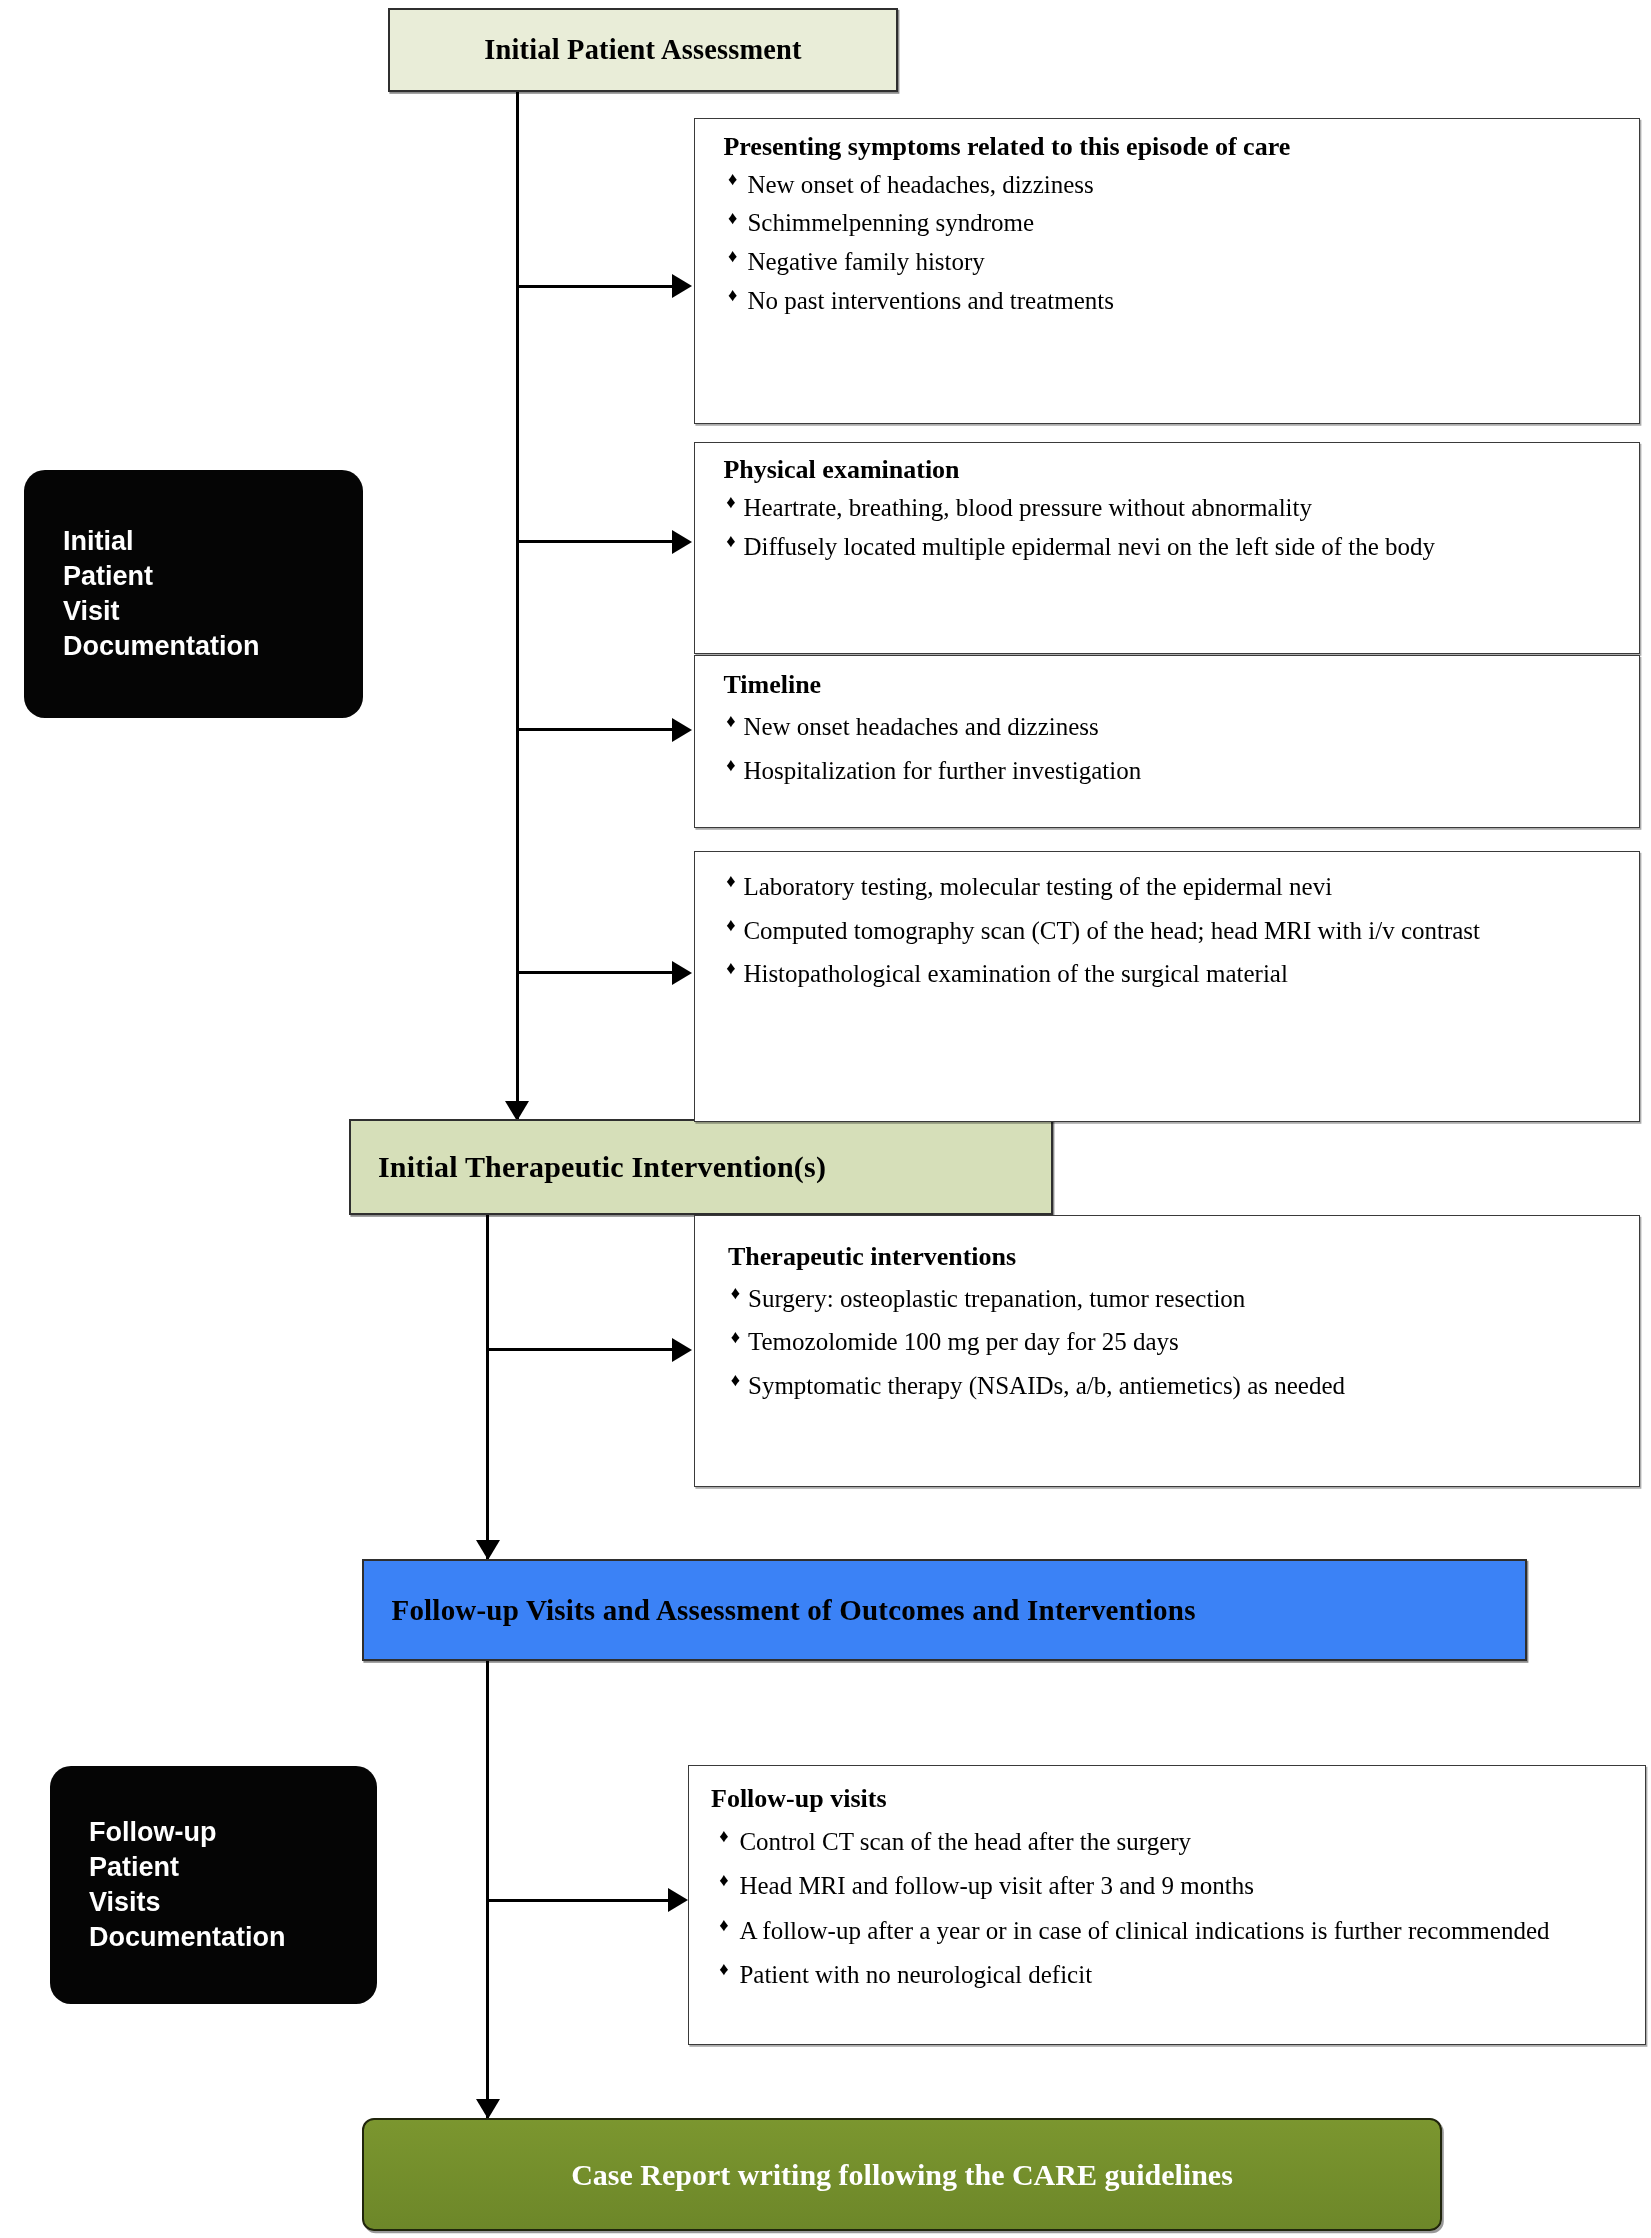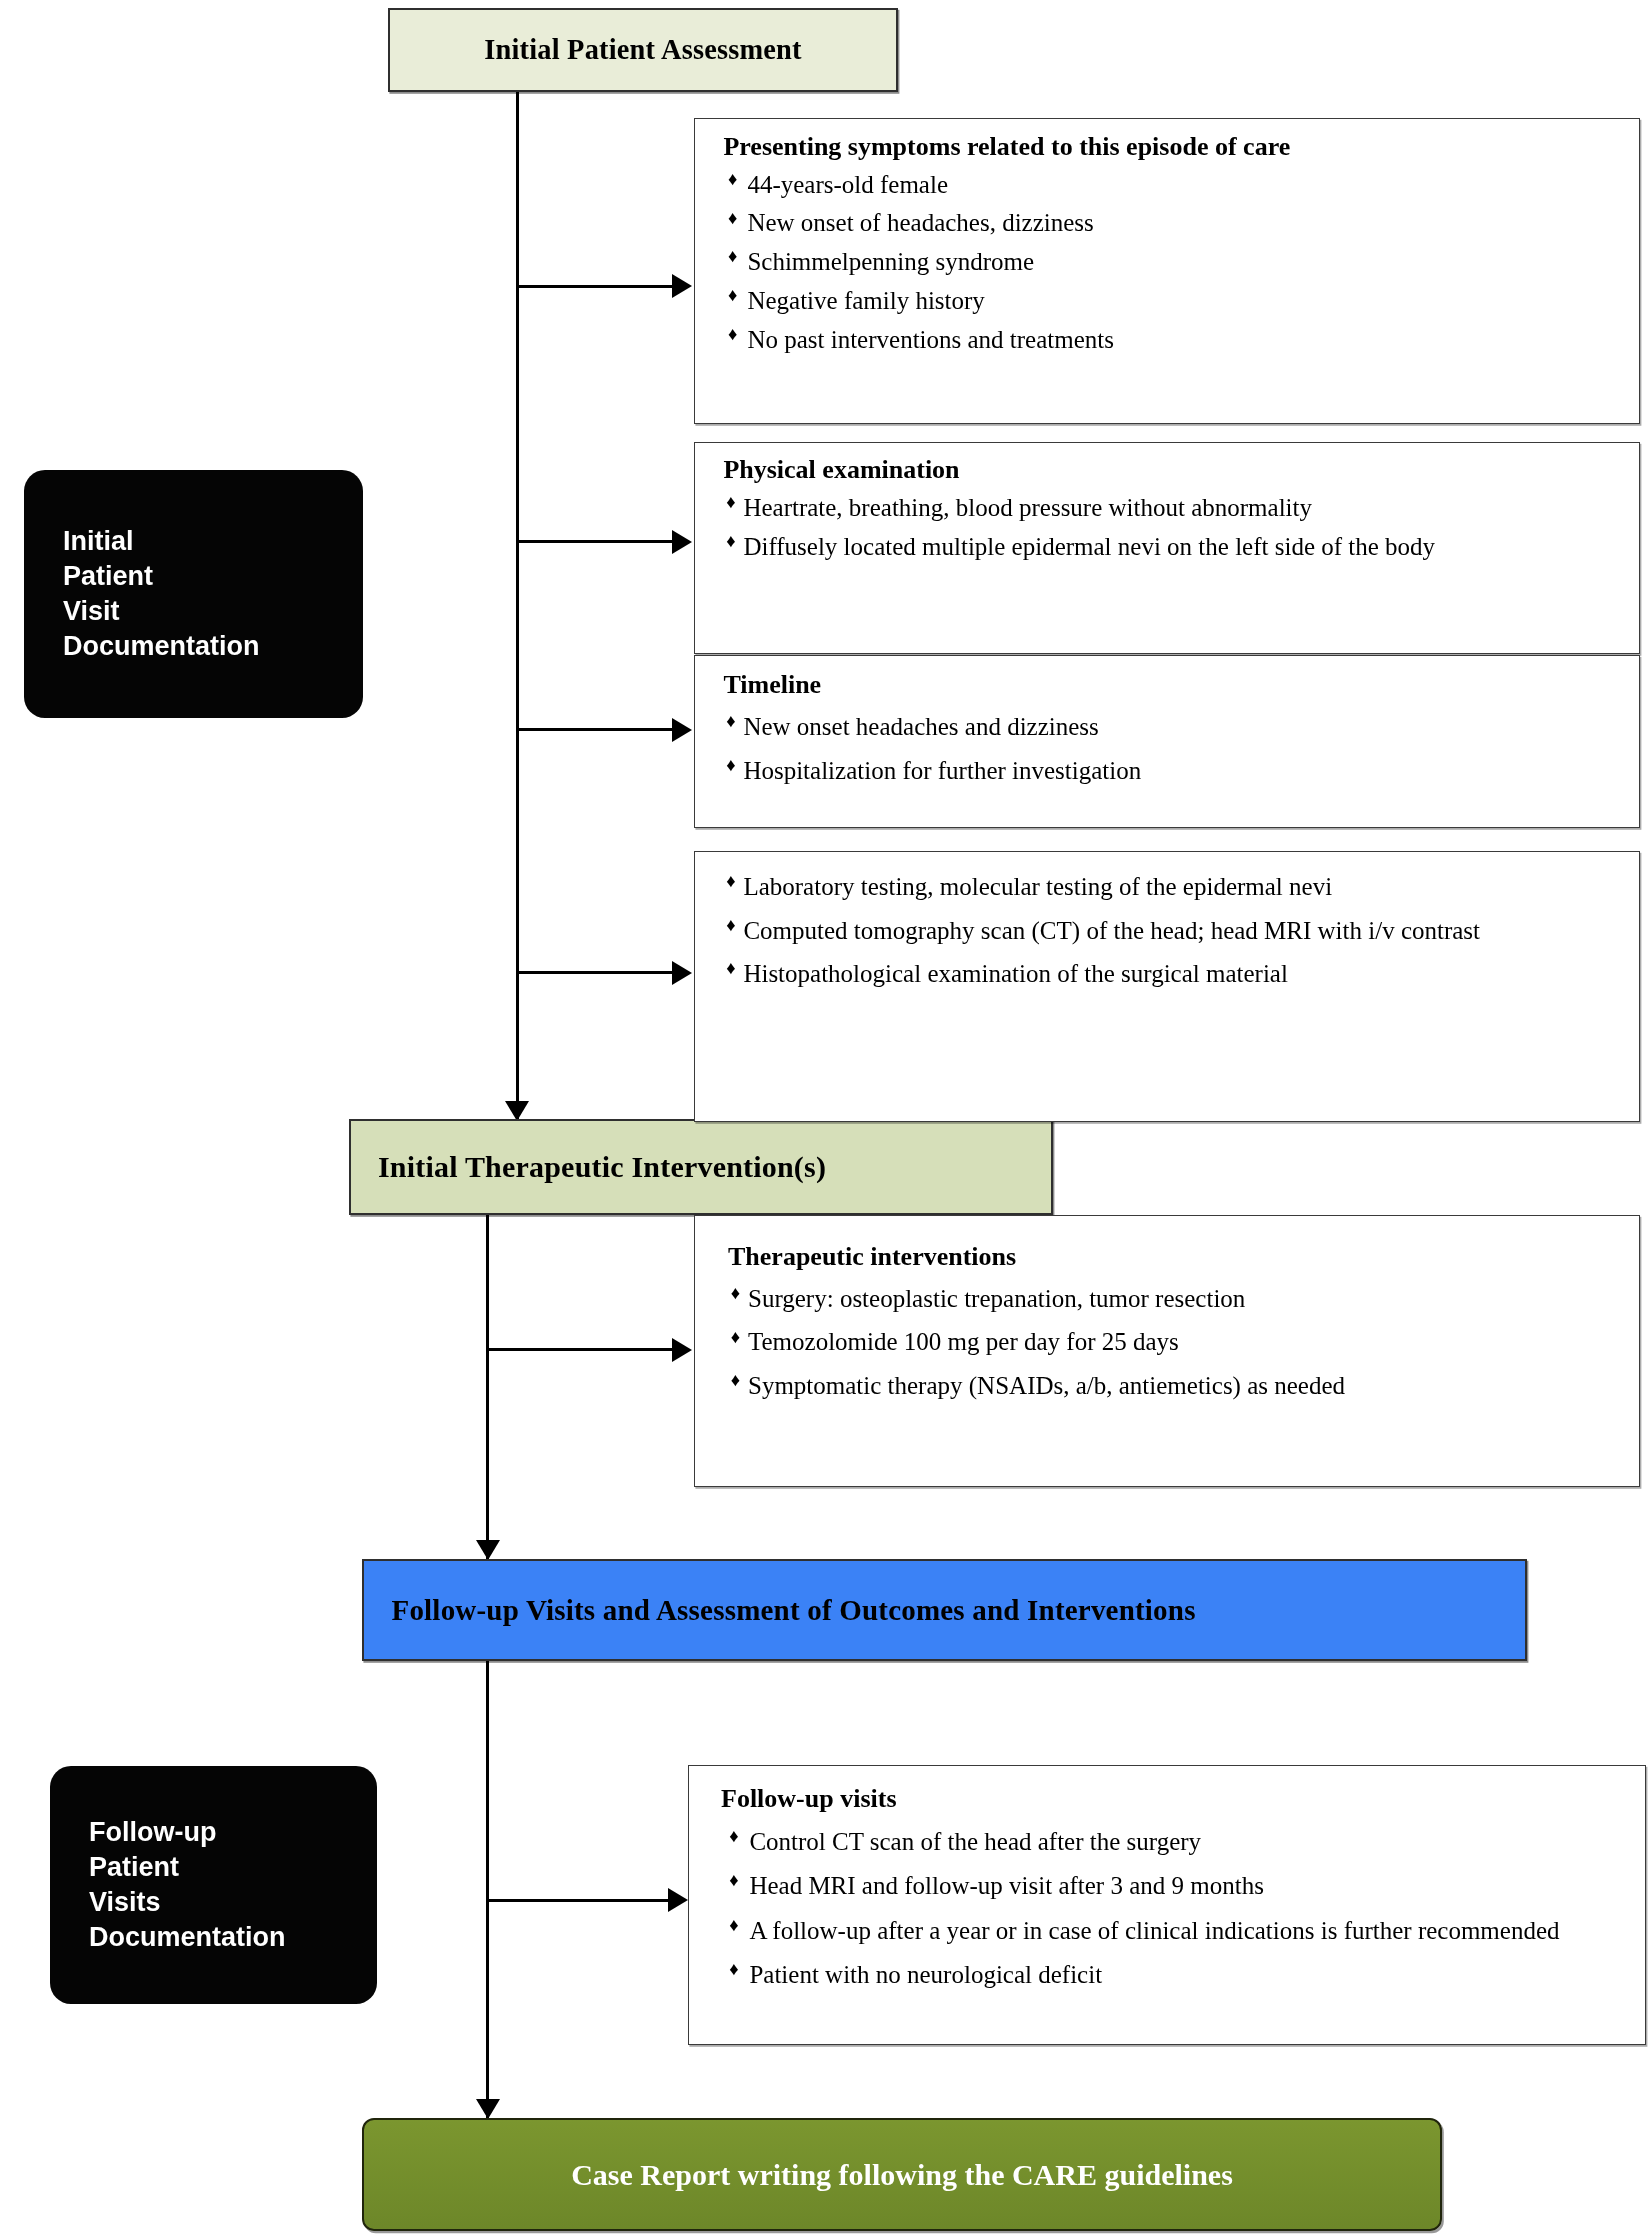--- a/index.html
+++ b/index.html
@@ -109,21 +109,21 @@
 
   #p-symptoms h3{margin-top:3.7px;}
   #p-physical h3{margin-top:2.8px;}
   #p-timeline h3{margin-top:4.6px;}
   #p-timeline li{margin:11px 0;}
   #p-diagnostic h3{margin-top:12px;}
   #p-diagnostic li{margin:11px 0;}
   #p-interventions{padding-left:33px;}
   #p-interventions h3{margin-top:16.5px;}
   #p-interventions li{margin:11px 0;}
-  #p-followup{padding-left:32px;}
+  #p-followup{padding-left:22px;}
   #p-followup h3{margin-top:8.3px;}
   #p-followup li{margin:12px 0;padding-left:28.4px;}
   #p-followup li::before{left:8.3px;}
 
   
   .vline{position:absolute;background:#000;width:3.2px;}
   .hline{position:absolute;background:#000;height:3.2px;}
   .arrow-right{
     position:absolute;width:0;height:0;
     border-top:12px solid transparent;
@@ -193,21 +193,20 @@
 <div class="blackbox" id="black-followup">
   <span>Follow-up</span>
   <span>Patient</span>
   <span>Visits</span>
   <span>Documentation</span>
 </div>
 
 <div class="panel" id="p-symptoms">
   <h3>Presenting symptoms related to this episode of care</h3>
   <ul>
-    <li>44-years-old female</li>
     <li>New onset of headaches, dizziness</li>
     <li>Schimmelpenning syndrome</li>
     <li>Negative family history</li>
     <li>No past interventions and treatments</li>
   </ul>
 </div>
 
 <div class="panel wide" id="p-physical">
   <h3>Physical examination</h3>
   <ul>

